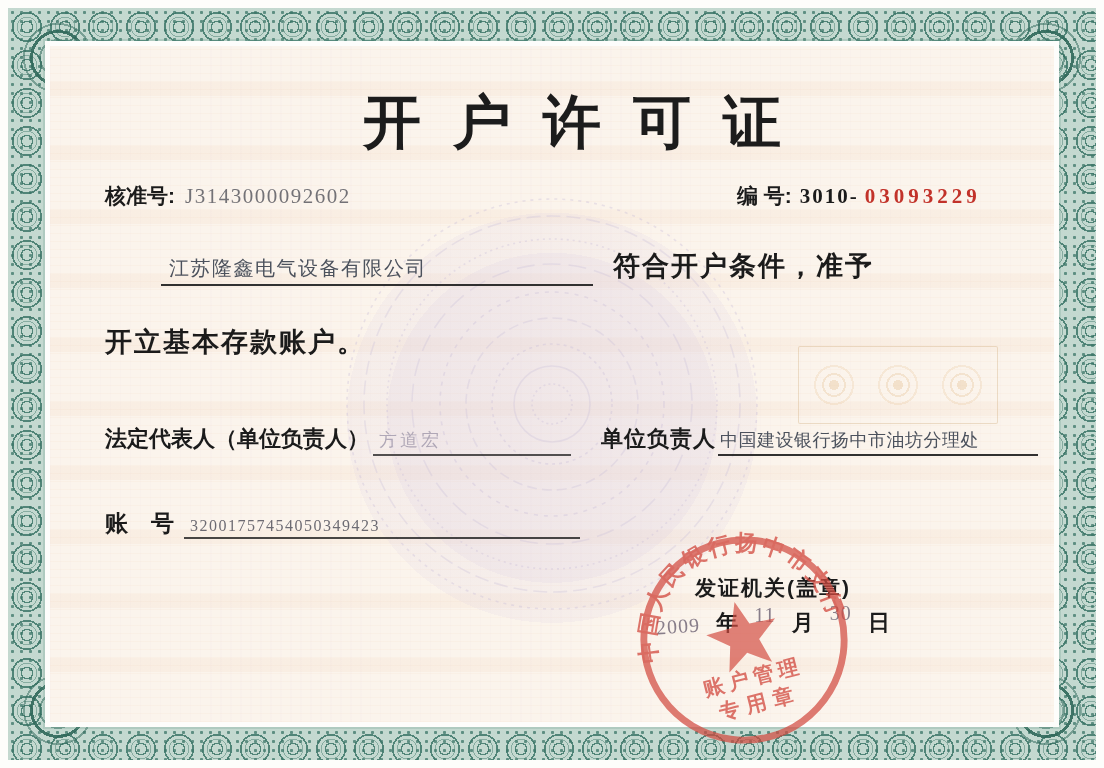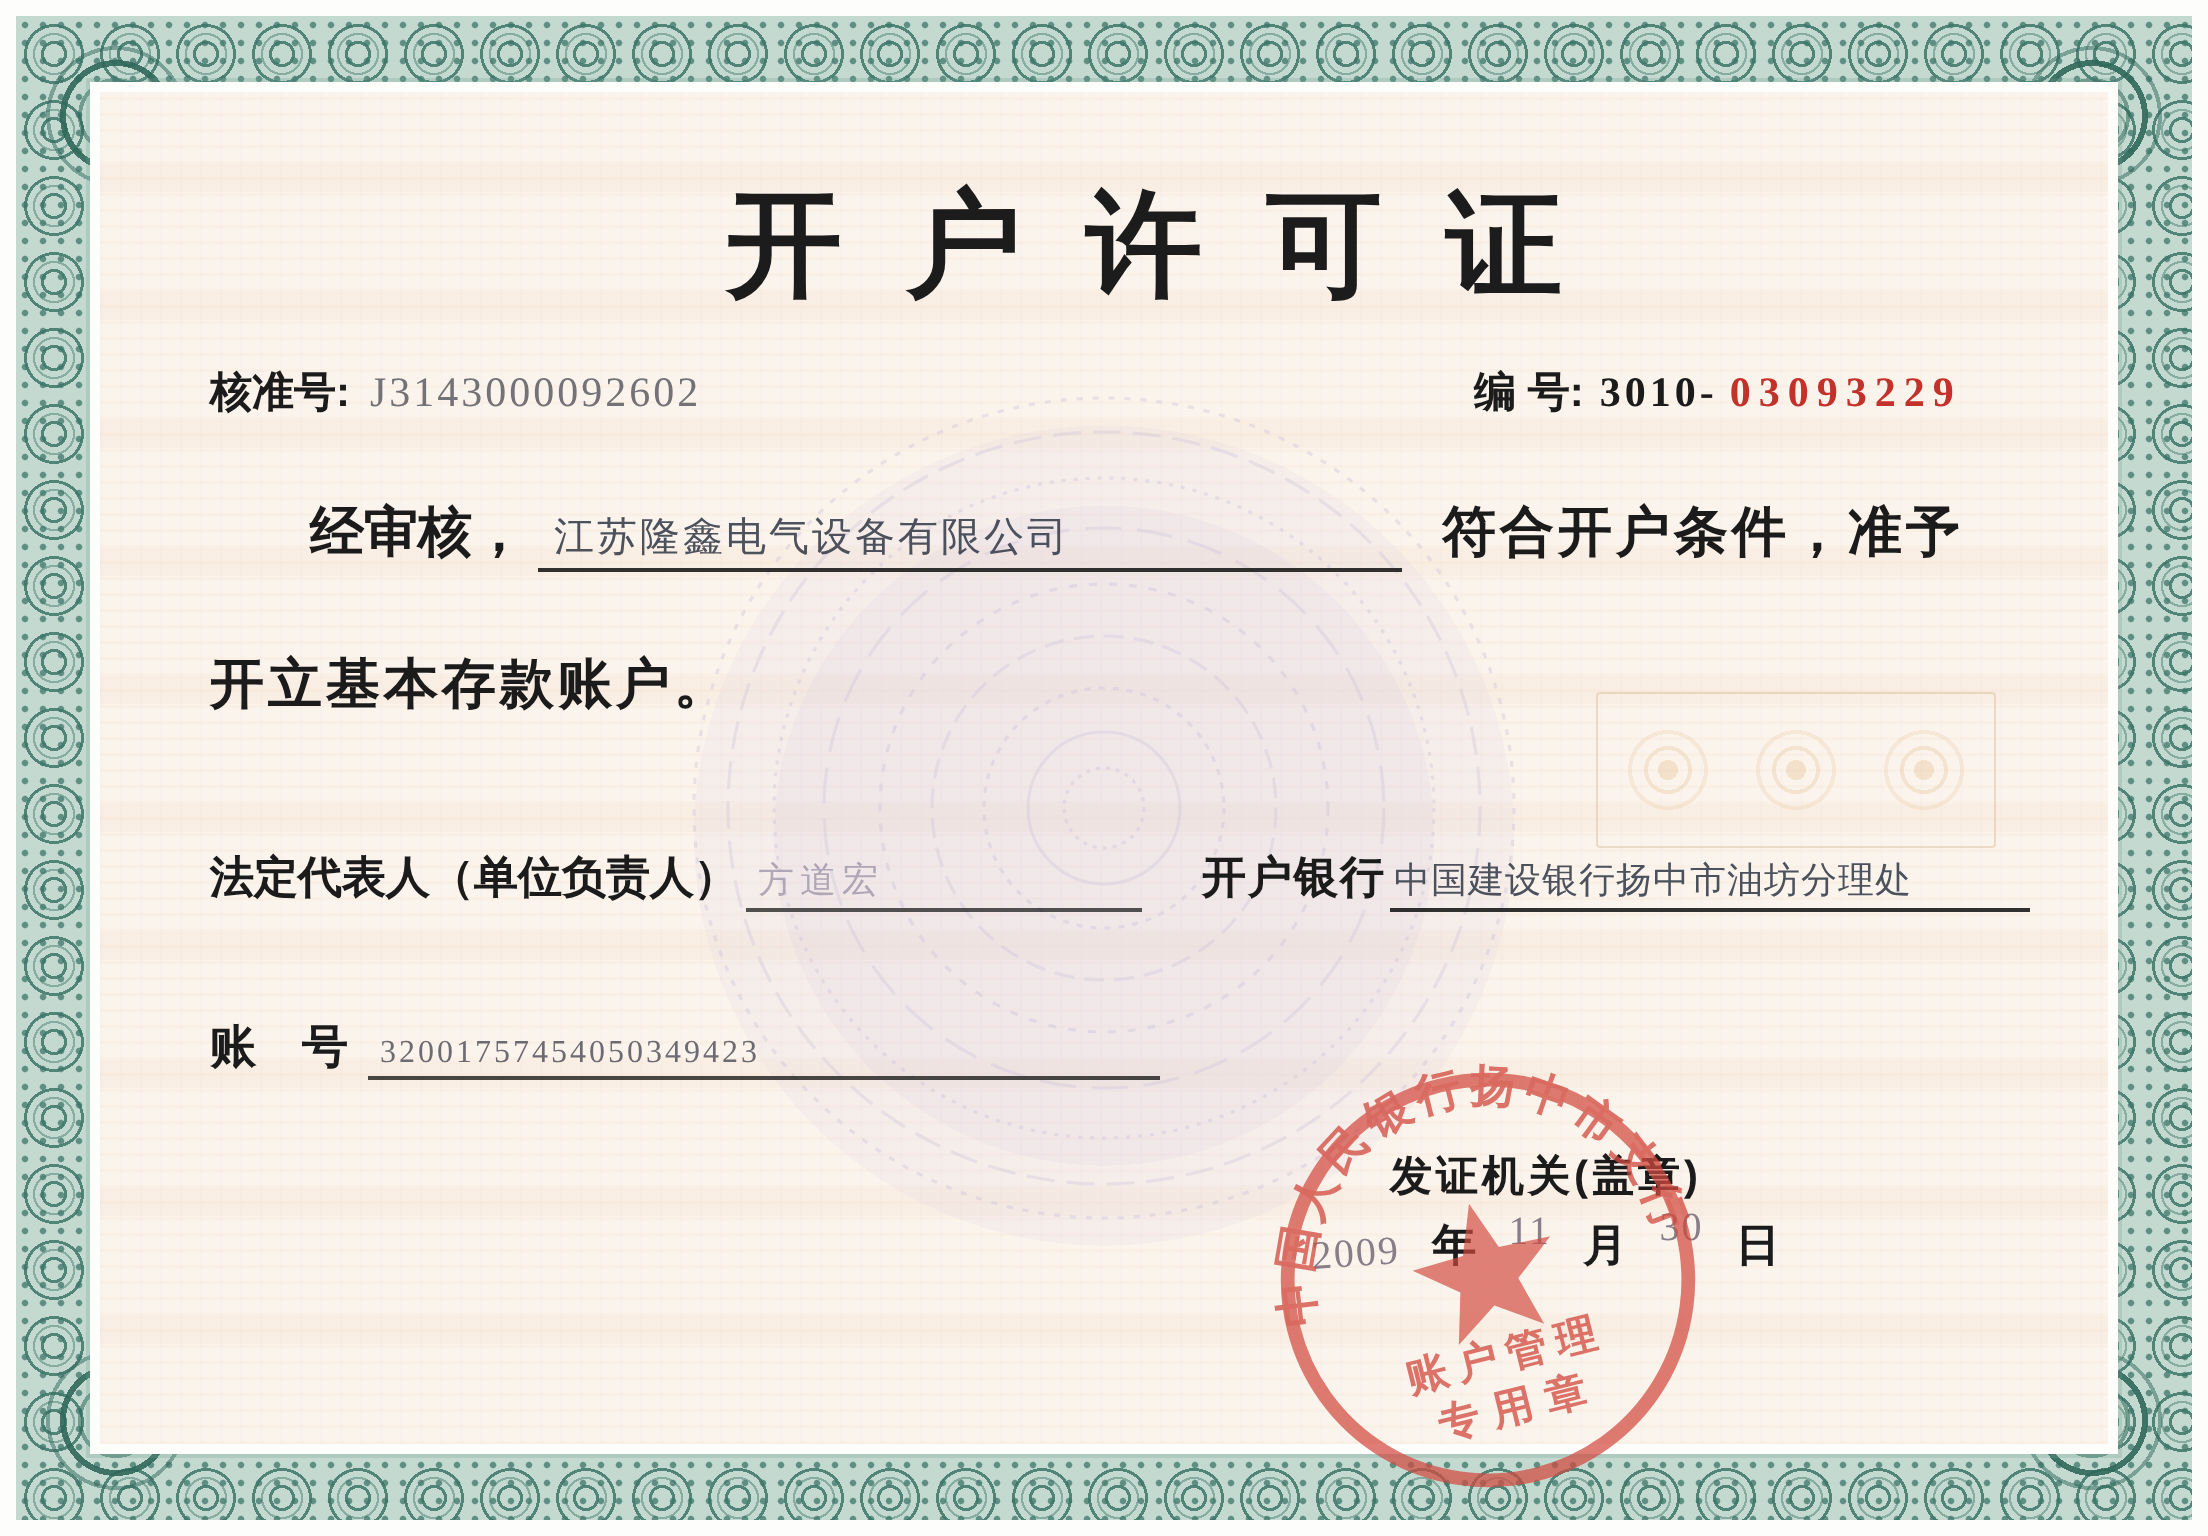--- a/index.html
+++ b/index.html
@@ -149,31 +149,30 @@
 
   <div class="approval">
     <span>核准号:</span><span class="val">J3143000092602</span>
   </div>
 
   <div class="serial">
     <span>编 号:</span><span class="prefix">3010-</span><span class="val">03093229</span>
   </div>
 
   <div class="line1">
-    <span>经审核，</span>
     <span class="uline company">江苏隆鑫电气设备有限公司</span>
     <span class="suffix">符合开户条件，准予</span>
   </div>
 
   <div class="line2">开立基本存款账户。</div>
 
   <div class="row-rep">
     <span>法定代表人（单位负责人）</span>
     <span class="uline repname">方道宏</span>
-    <span class="banklabel">开户银行</span>
+    <span class="banklabel">单位负责人</span>
     <span class="uline bankname">中国建设银行扬中市油坊分理处</span>
   </div>
 
   <div class="row-acct">
     <span>账　号</span>
     <span class="uline acctnum">32001757454050349423</span>
   </div>
 
   <div class="issuer">发证机关(盖章)</div>
 

